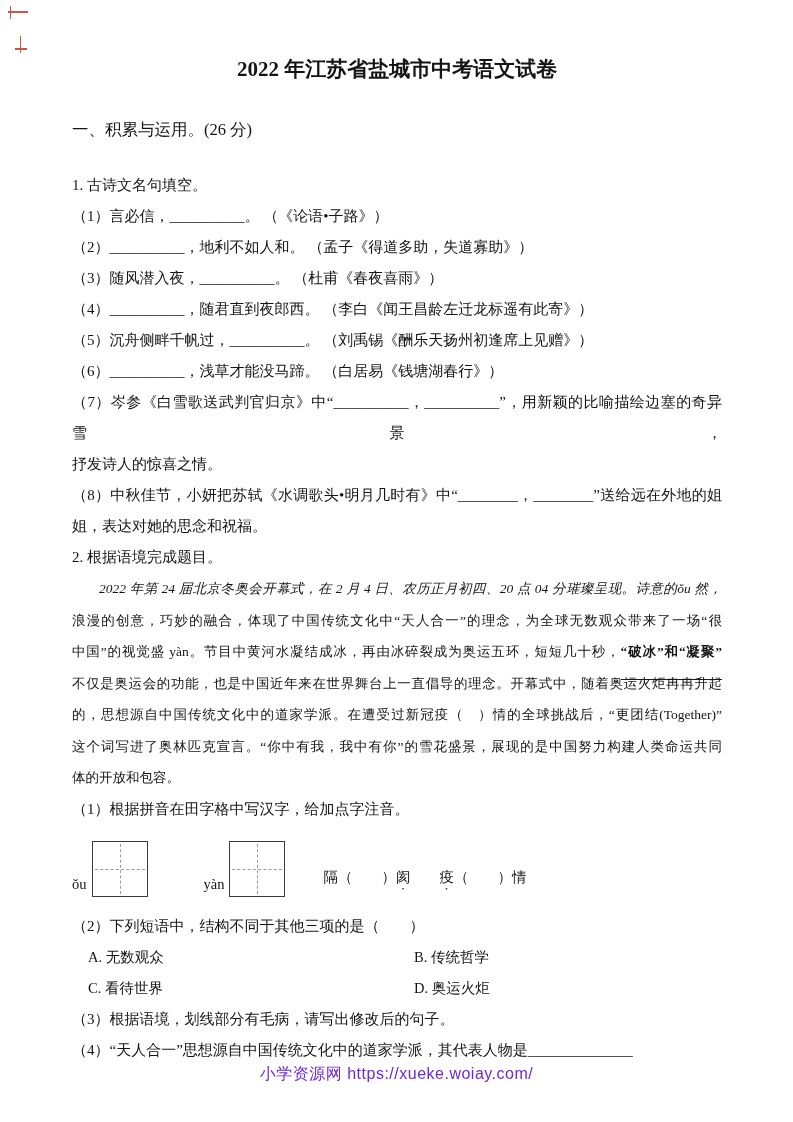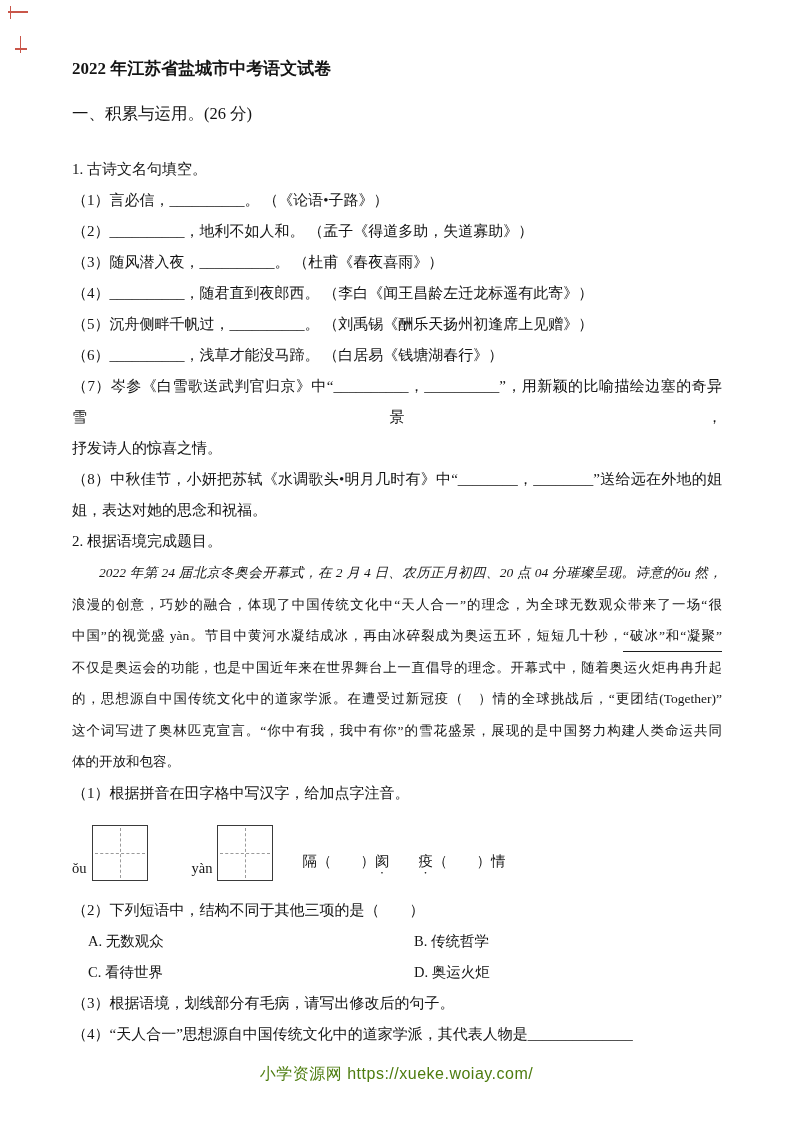--- a/index.html
+++ b/index.html
@@ -6,61 +6,61 @@
   .page{
     position:relative;
     width:793px;height:1122px;
     background:#ffffff;
     font-family:"Liberation Serif", serif;
     color:#141414;
     overflow:hidden;
   }
   .content{padding:54px 71px 0 72px;}
   .title{
-    font-size:17px;font-weight:bold;text-align:left;
-    margin:0 0 16px 0;line-height:30px;
+    font-size:21px;font-weight:bold;text-align:center;
+    margin:0 0 32px 0;line-height:30px;
   }
   .section{
     font-size:16.5px;font-weight:normal;margin:0 0 26px 0;line-height:28px;
   }
   .line{font-size:15px;line-height:31px;}
   .just{text-align:justify;text-align-last:justify;}
   .para .pline{font-size:13.5px;line-height:31.5px;}
   .indent{text-indent:2em;font-style:italic;}
-  .ul{border-bottom:1px solid #1c1c1c;padding-bottom:8px;}
+  .ul{border-bottom:1px solid #1c1c1c;padding-bottom:20px;font-weight:bold;}
   .grid-row{
     display:flex;align-items:flex-end;
     height:64px;margin:8px 0 14px 0;font-size:14.5px;
   }
   .pinyin{padding-bottom:4px;margin-right:5px;}
-  .pinyin.second{margin-left:44px;}
+  .pinyin.second{margin-left:56px;}
   .tian{
     width:56px;height:56px;border:1.6px solid #3a3a3a;
     position:relative;flex:0 0 auto;background:#fff;box-sizing:border-box;
   }
   .tian::before{
     content:"";position:absolute;left:50%;top:2px;bottom:2px;
     border-left:1px dashed #9a9a9a;
   }
   .tian::after{
     content:"";position:absolute;top:50%;left:2px;right:2px;
     border-top:1px dashed #9a9a9a;
   }
-  .phon{margin-left:29px;padding-bottom:4px;}
+  .phon{margin-left:38px;padding-bottom:4px;}
   .dotted{
     -webkit-text-emphasis:filled dot;
     -webkit-text-emphasis-position:under right;
     text-emphasis:filled dot;
     text-emphasis-position:under right;
   }
   .opt-row{display:flex;font-size:14.5px;line-height:31px;margin-left:16px;}
   .opt-row .opt:first-child{width:326px;}
   .footer{
     position:absolute;top:1064px;left:0;width:100%;
-    text-align:center;font-size:16px;color:#4d7c0f;
+    text-align:center;font-size:16px;color:#6d28d9;
     font-family:"Liberation Sans", sans-serif;letter-spacing:.5px;
   }
   .red-mark{position:absolute;color:#c0392b;opacity:.85;}
   .mark1{
     left:8px;top:6px;width:20px;height:13px;
     background:
       linear-gradient(90deg, transparent 8%, currentColor 8% 16%, transparent 16%),
       linear-gradient(transparent 42%, currentColor 42% 55%, transparent 55%);
   }
   .mark2{

